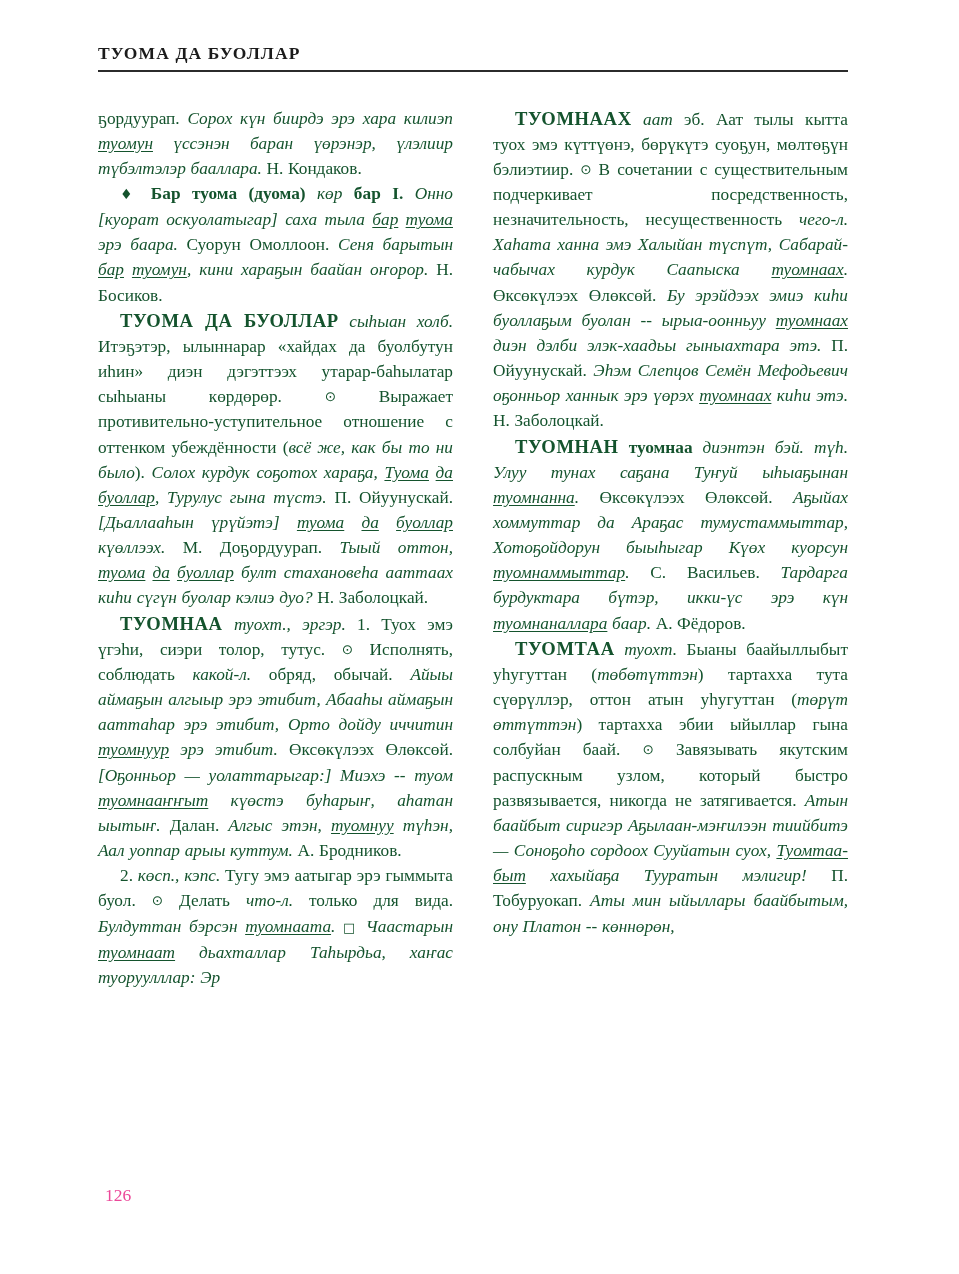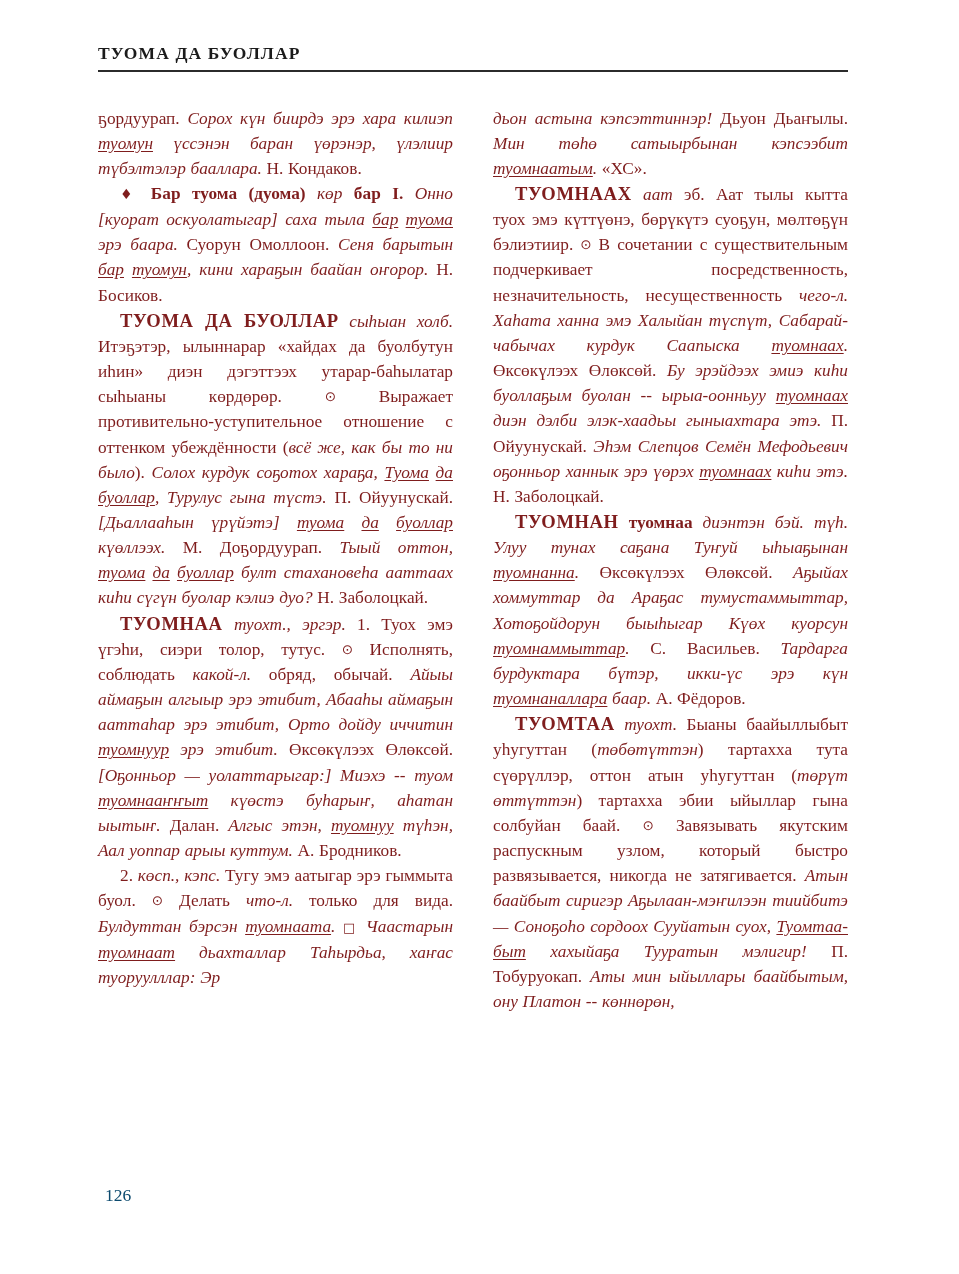--- a/index.html
+++ b/index.html
@@ -50,21 +50,21 @@
   }
   .col {
     width: 355px;
     flex: 0 0 355px;
   }
 
   .p {
     font-family: "Liberation Serif", serif;
     font-size: 17.3px;
     line-height: 25.15px;
-    color: #7f1d1d;
+    color: #14532d;
     text-align: justify;
     text-justify: inter-word;
     margin: 0;
     hyphens: manual;
     word-spacing: 0.02em;
   }
   .p.indent { text-indent: 22px; }
   .p.noindent { text-indent: 0; }
 
   
@@ -98,21 +98,21 @@
     vertical-align: 0px;
   }
 
   
   .folio {
     position: absolute;
     left: 105px;
     top: 1185px;
     font-family: "Liberation Serif", serif;
     font-size: 17.5px;
-    color: #0c4a6e;
+    color: #ec4899;
   }
 </style>
 </head>
 <body>
 
 <div class="page">
   <div class="page-inner">
 
     <div class="running-head">ТУОМА ДА БУОЛЛАР</div>
     <div class="head-rule"></div>
@@ -128,21 +128,20 @@
         <p class="p indent"><span class="hw">ТУОМА ДА БУОЛЛАР</span> <i>сыһыан холб.</i><span> Итэҕэтэр, ылыннарар «хайдах да буолбутун иһин» диэн дэгэттээх утарар-баһылатар сыһыаны көрдөрөр. </span><span class="sym">⊙</span><span> Выражает противительно-уступительное отношение с оттенком убеждённости (</span><i>всё же, как бы то ни было</i><span>). </span><i>Солох курдук соҕотох хараҕа, </i><span class="u">Туома</span> <span class="u">да</span> <span class="u">буоллар</span><i>, Турулус гына түстэ.</i><span> П. Ойуунускай.</span><i> [Дьаллааһын үрүйэтэ] </i><span class="u">туома</span> <span class="u">да</span> <span class="u">буоллар</span><i> күөллээх.</i><span> М. Доҕордуурап.</span><i> Тыый оттон, </i><span class="u">туома</span> <span class="u">да</span> <span class="u">буоллар</span><i> булт стахановеһа ааттаах киһи сүгүн буолар кэлиэ дуо?</i><span> Н. Заболоцкай.</span></p>
 
         <p class="p indent"><span class="hw">ТУОМНАА</span> <i>туохт., эргэр.</i><span> 1.</span><span> Туох эмэ үгэһи, сиэри толор, тутус. </span><span class="sym">⊙</span><span> Исполнять, соблюдать </span><i>какой-л.</i><span> обряд, обычай. </span><i>Айыы аймаҕын алгыыр эрэ этибит, Абааһы аймаҕын ааттаһар эрэ этибит, Орто дойду иччитин </i><span class="u">туомнуур</span><i> эрэ этибит.</i><span> Өксөкүлээх Өлөксөй.</span><i> [Оҕонньор — уолаттарыгар:] Миэхэ -- туом </i><span class="u">туомнааҥҥыт</span><i> күөстэ буһарыҥ, аһатан ыытыҥ.</i><span> Далан.</span><i> Алгыс этэн, </i><span class="u">туомнуу</span><i> түһэн, Аал уоппар арыы куттум.</i><span> А. Бродников.</span></p>
 
         <p class="p indent"><span>2.</span><i> көсп., кэпс.</i><span> Тугу эмэ аатыгар эрэ гыммыта буол. </span><span class="sym">⊙</span><span> Делать </span><i>что-л.</i><span> только для вида. </span><i>Булдуттан бэрсэн </i><span class="u">туомнаата</span><i>. </i><span class="sym-square">□</span><i> Чаастарын </i><span class="u">туомнаат</span><i> дьахталлар Таһырдьа, хаҥас туоруулллар: Эр</i></p>
 
       </div>
 
       <div class="col">
 
-        <p class="p noindent"><i>дьон астына кэпсэттиннэр!</i><span> Дьуон Дьаҥылы.</span><i> Мин төһө сатыырбынан кэпсээбит </i><span class="u">туомнаатым</span><i>.</i><span> «ХС».</span></p>
 
 
         <p class="p indent"><span class="hw">ТУОМНААХ</span> <i>аат</i><span> эб.</span><span> Аат тылы кытта туох эмэ күттүөнэ, бөрүкүтэ суоҕун, мөлтөҕүн бэлиэтиир. </span><span class="sym">⊙</span><span> В сочетании с существительным подчеркивает посредственность, незначительность, несущественность </span><i>чего-л.</i><span> </span><i>Хаһата ханна эмэ Халыйан түспүт, Сабарай-чабычах курдук Саапыска </i><span class="u">туомнаах</span><i>.</i><span> Өксөкүлээх Өлөксөй.</span><i> Бу эрэйдээх эмиэ киһи буоллаҕым буолан -- ырыа-оонньуу </i><span class="u">туомнаах</span><i> диэн дэлби элэк-хаадьы гыныахтара этэ.</i><span> П. Ойуунускай.</span><i> Эһэм Слепцов Семён Мефодьевич оҕонньор ханнык эрэ үөрэх </i><span class="u">туомнаах</span><i> киһи этэ.</i><span> Н. Заболоцкай.</span></p>
 
         <p class="p indent"><span class="hw">ТУОМНАН</span> <b>туомнаа</b><i> диэнтэн бэй. түһ.</i><i> Улуу тунах саҕана Туҥуй ыһыаҕынан </i><span class="u">туомнанна</span><i>.</i><span> Өксөкүлээх Өлөксөй.</span><i> Аҕыйах хоммуттар да Араҕас тумустаммыттар, Хотоҕойдорун быыһыгар Күөх куорсун </i><span class="u">туомнаммыттар</span><i>.</i><span> С. Васильев.</span><i> Тардарга бурдуктара бүтэр, икки-үс эрэ күн </i><span class="u">туомнаналлара</span><i> баар.</i><span> А. Фёдоров.</span></p>
 
         <p class="p indent"><span class="hw">ТУОМТАА</span> <i>туохт.</i><span> Быаны баайыллыбыт уһугуттан (</span><i>төбөтүттэн</i><span>) тартахха тута сүөрүллэр, оттон атын уһугуттан (</span><i>төрүт өттүттэн</i><span>) тартахха эбии ыйыллар гына солбуйан баай. </span><span class="sym">⊙</span><span> Завязывать якутским распускным узлом, который быстро развязывается, никогда не затягивается. </span><i>Атын баайбыт сиригэр Аҕылаан-мэҥилээн тиийбитэ — Соноҕоһо сордоох Сууйатын суох, </i><span class="u">Туомтаа-</span><span class="u">быт</span><i> хахыйаҕа Тууратын мэлигир!</i><span> П. Тобуруокап.</span><i> Аты мин ыйыллары баайбытым, ону Платон -- көннөрөн,</i></p>
 
       </div>
 

